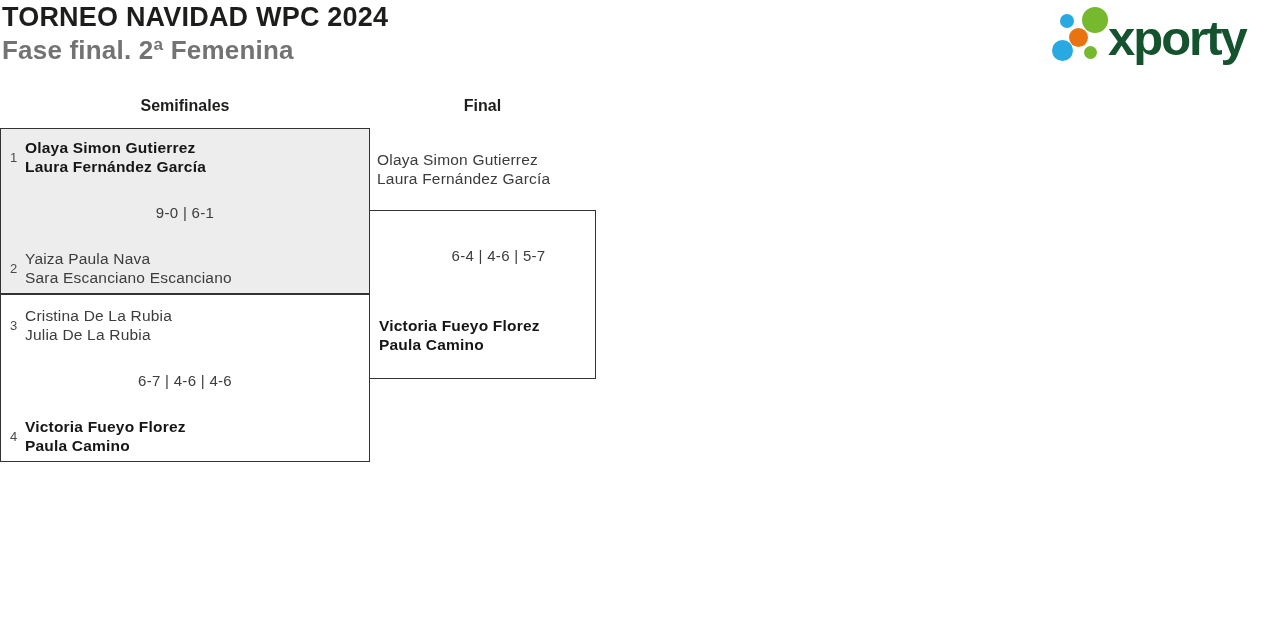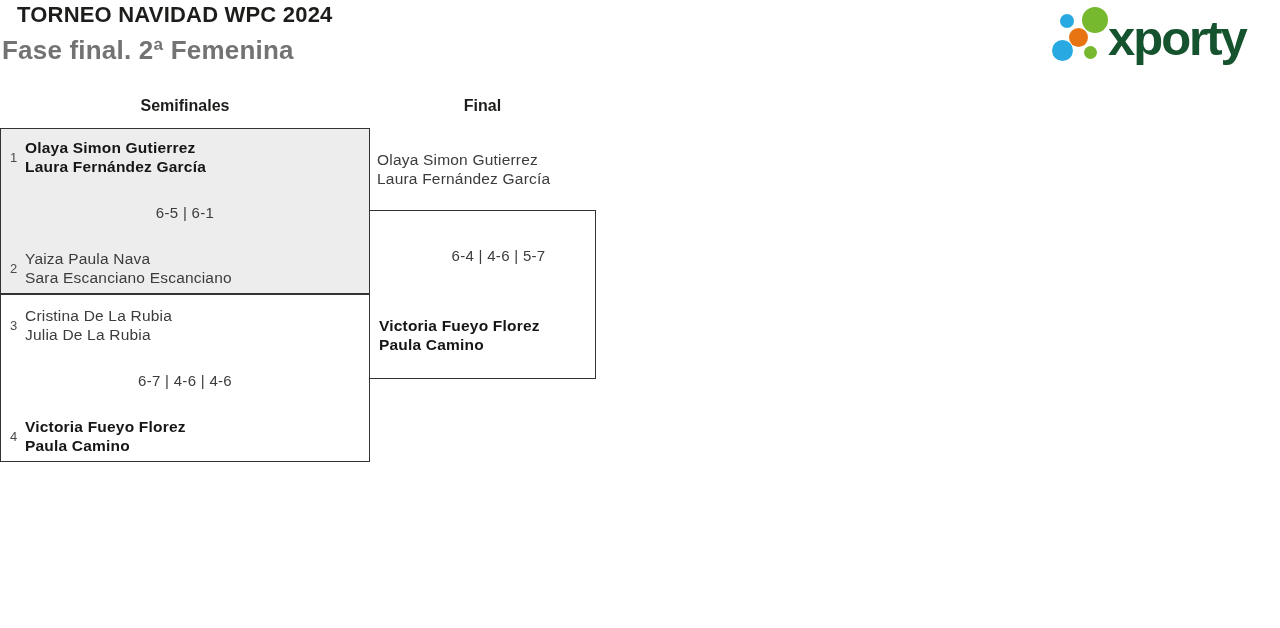--- a/index.html
+++ b/index.html
@@ -7,21 +7,21 @@
     width: 1280px; height: 628px;
     background: #ffffff;
     font-family: "Liberation Sans", sans-serif;
     color: #1d1d1b;
   }
   .stage { position: relative; width: 1280px; height: 628px; overflow: hidden; background:#fff; }
 
   
   .title-line1 {
     position: absolute; left: 2px; top: 2px;
-    font-size: 22px; font-weight: bold; letter-spacing: 0.2px; color: #1d1d1b; margin-left: 15px;
+    font-size: 27px; font-weight: bold; letter-spacing: 0.2px; color: #1d1d1b;
   }
   .title-line2 {
     position: absolute; left: 2px; top: 35px;
     font-size: 26px; font-weight: bold; letter-spacing: 0.2px; color: #737373;
   }
 
   
   .logo { position: absolute; left: 1050px; top: 4px; width: 230px; height: 72px; }
   .dot { position: absolute; border-radius: 50%; }
   .dot-blue-sm   { left: 10px; top: 10px; width: 14px; height: 14px; background: #29a9e1; }
@@ -88,21 +88,21 @@
   <div class="col-header col-header-semis">Semifinales</div>
 
   <div class="match-box sf1">
     <div class="team winner" style="top: 9px;">
       <span class="seed">1</span>
       <span class="players">
         <span class="player">Olaya Simon Gutierrez</span>
         <span class="player">Laura Fernández García</span>
       </span>
     </div>
-    <div class="score score-sf1">6-5 | 6-1</div>
+    <div class="score score-sf1">9-0 | 6-1</div>
     <div class="team" style="top: 120px;">
       <span class="seed">2</span>
       <span class="players">
         <span class="player">Yaiza Paula Nava</span>
         <span class="player">Sara Escanciano Escanciano</span>
       </span>
     </div>
   </div>
 
   <div class="match-box sf2">

